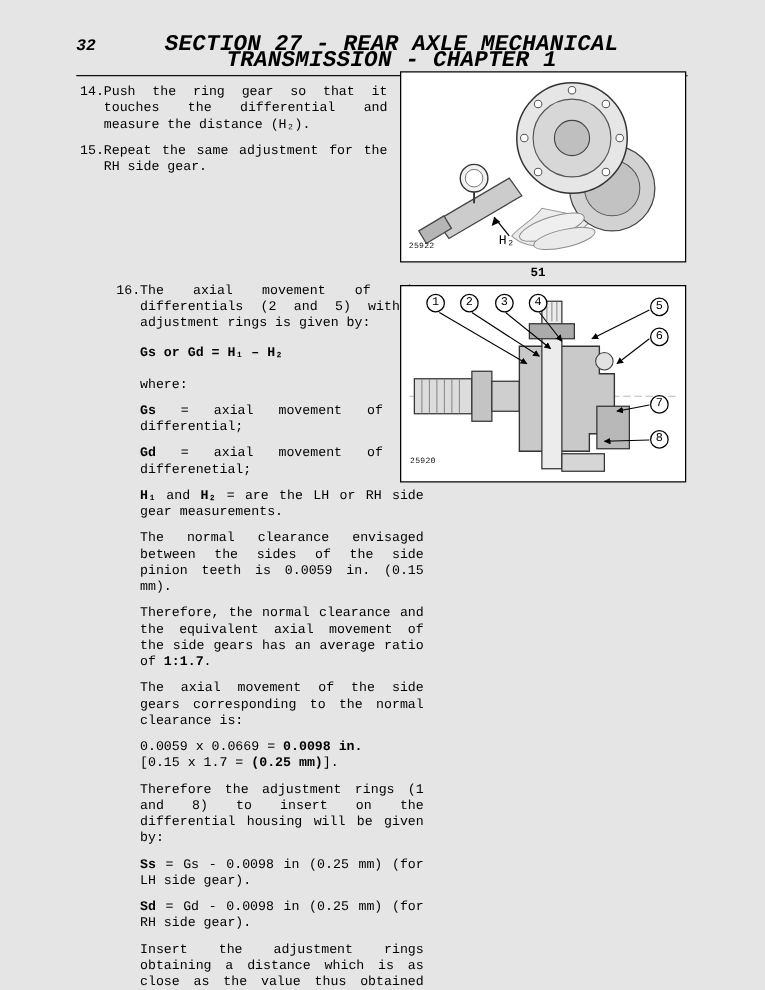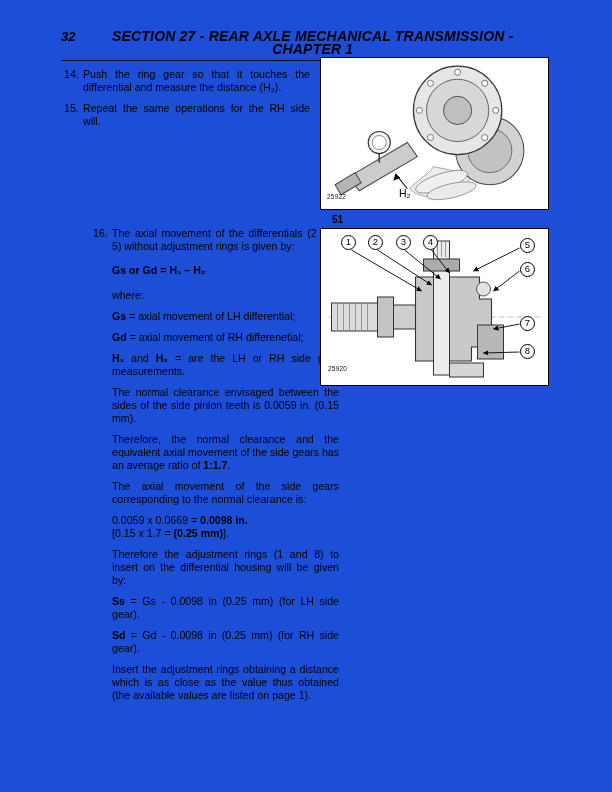--- a/index.html
+++ b/index.html
@@ -1,48 +1,48 @@
 <!DOCTYPE html>
 <html><head>
 <meta charset="utf-8">
 <style>
   * { margin:0; padding:0; box-sizing:border-box; }
   html,body { background:#fff; }
   body { width:612px; height:792px; }
   .page {
-    position:relative; width:612px; height:792px; background:#1d4ed8;
-    font-family:Liberation Sans, sans-serif;
+    position:relative; width:612px; height:792px; background:#e5e5e5;
+    font-family:Liberation Mono, monospace;
     color:#000; font-size:10.6px; line-height:13px;
   }
   
   .hdr {
     position:absolute; left:61px; right:62px; top:30px;
     display:flex; align-items:baseline;
     border-bottom:1.6px solid #111; padding-bottom:4px;
   }
   .pg  { font-weight:bold; font-style:italic; font-size:13px; }
-  .ttl { flex:1; text-align:center; font-weight:bold; font-style:italic; font-size:14px; letter-spacing:.2px; }
+  .ttl { flex:1; text-align:center; font-weight:bold; font-style:italic; font-size:18px; letter-spacing:.2px; }
 
   
   .blockA { position:absolute; left:64px; top:68px;  width:246px; }
   .blockB { position:absolute; left:64px; top:227px; width:246px;margin-left:29px; }
   .step   { position:relative; padding-left:19px; margin-bottom:8px; }
   .num    { position:absolute; left:0; top:0; }
   .ptxt, .p { text-align:justify; }
   .ind    { margin-left:19px; margin-bottom:8px; }
   .tight  { margin-bottom:0; }
   .formula{ margin:11px 0 12px 19px; font-weight:bold; }
   .b      { font-weight:bold; }
 
   
   .figbox { position:absolute; left:320px; width:229px; background:#fff; border:1.4px solid #000; overflow:hidden; }
   #fig51  { top:57px;  height:153px; }
   #fig52  { top:228px; height:158px; }
   .figbox svg { display:block; width:100%; height:100%; }
-  .figcap { position:absolute; left:332px; width:229px; text-align:left; font-weight:bold; font-size:10px; }
+  .figcap { position:absolute; left:316px; width:229px; text-align:center; font-weight:bold; font-size:10px; }
   #cap51  { top:213px; }
   #cap52  { top:389px; }
   .photoid{ position:absolute; font-size:6.5px; color:#111; letter-spacing:.2px; }
   #pid51  { left:6px;  bottom:6px; }
   #pid52  { left:7px;  bottom:10px; }
   .h2lab  { position:absolute; left:78px; top:129px; font-size:10.5px; color:#000; }
   .callout{
     position:absolute; width:15px; height:15px; border:1.3px solid #000; border-radius:50%;
     background:#fff; font-size:9.5px; line-height:12.5px; text-align:center;
   }
@@ -57,21 +57,21 @@
     <span class="ttl">SECTION 27 - REAR AXLE MECHANICAL TRANSMISSION - CHAPTER 1</span>
   </header>
 
   <section class="blockA">
     <div class="step">
       <span class="num">14.</span>
       <p class="ptxt">Push the ring gear so that it touches the differential and measure the distance (H₂).</p>
     </div>
     <div class="step">
       <span class="num">15.</span>
-      <p class="ptxt">Repeat the same operations for the RH side will.</p>
+      <p class="ptxt">Repeat the same adjustment for the RH side gear.</p>
     </div>
   </section>
 
   <section class="blockB">
     <div class="step">
       <span class="num">16.</span>
       <p class="ptxt">The axial movement of the differentials (2 and 5) without adjustment rings is given by:</p>
     </div>
 
     <p class="formula">

